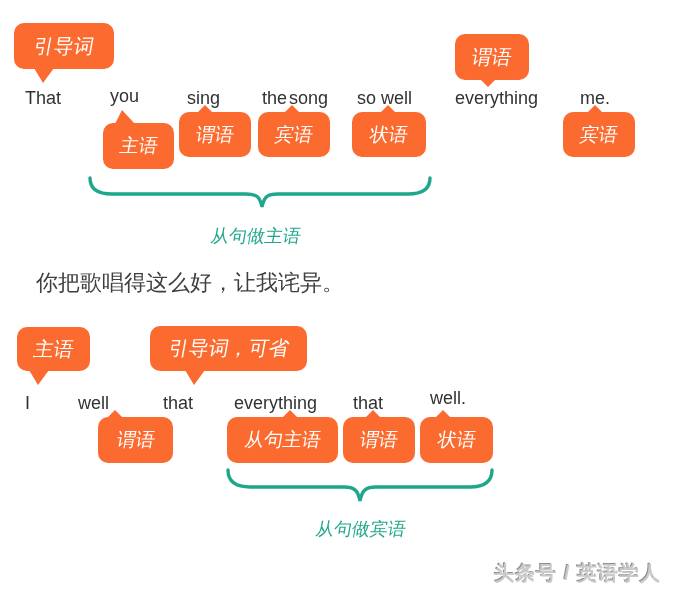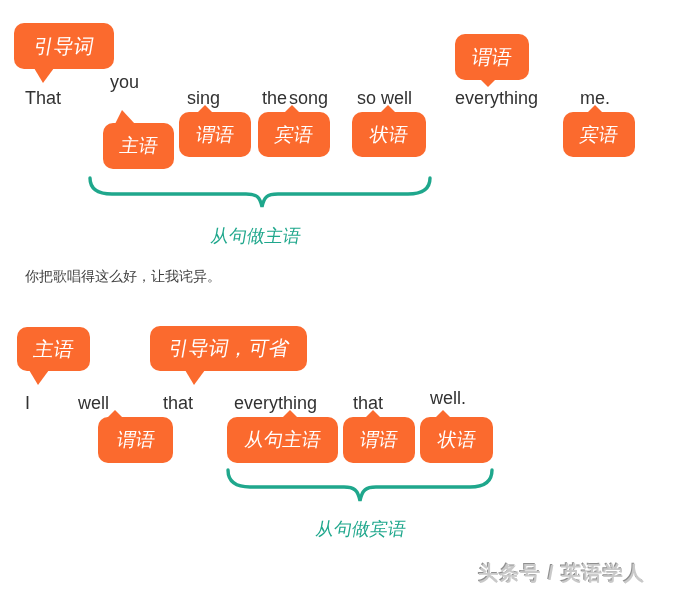--- a/index.html
+++ b/index.html
@@ -41,21 +41,21 @@
   }
   .word{
     position:absolute;font-size:18px;color:var(--ink);white-space:nowrap;
   }
   .brace{position:absolute;color:var(--brace);}
   .caption{
     position:absolute;color:var(--brace);font-size:18px;white-space:nowrap;
     transform:translateX(-50%) skewX(-10deg);
   }
   .note{
-    position:absolute;font-size:14px;color:var(--note);white-space:nowrap;
+    position:absolute;font-size:22px;color:var(--note);white-space:nowrap;margin-left:11px;
   }
   .watermark{
     position:absolute;font-size:20px;font-weight:bold;letter-spacing:1px;
     color:#c9c9c9;white-space:nowrap;
     text-shadow:1px 1px 0 #ffffff,-1px -1px 0 #8f8f8f;
   }
 </style>
 </head>
 <body>
 
@@ -65,21 +65,21 @@
     <span class="txt">引导词</span>
     <i class="tail down" style="left:20px"></i>
   </div>
 
   <div class="bubble big" style="left:455px;top:34px;width:74px;height:46px">
     <span class="txt">谓语</span>
     <i class="tail bump-down" style="left:25px"></i>
   </div>
 
   <span class="word" style="left:25px;top:88px">That</span>
-  <span class="word" style="left:110px;top:72px">you</span>
+  <span class="word" style="left:110px;top:86px">you</span>
   <span class="word" style="left:187px;top:88px">sing</span>
   <span class="word" style="left:262px;top:88px">the</span>
   <span class="word" style="left:289px;top:88px">song</span>
   <span class="word" style="left:357px;top:88px">so well</span>
   <span class="word" style="left:455px;top:88px">everything</span>
   <span class="word" style="left:580px;top:88px">me.</span>
 
   <div class="bubble" style="left:103px;top:123px;width:71px;height:46px">
     <span class="txt">主语</span>
     <i class="tail up" style="left:12px"></i>
@@ -141,15 +141,15 @@
     <span class="txt">状语</span>
     <i class="tail bump-up" style="left:15px"></i>
   </div>
 
   <svg class="brace" style="left:226px;top:468px" width="268" height="36" viewBox="0 0 268 36">
     <path d="M 2 2 C 2 14, 10 19, 24 19 L 118 19 C 128 19, 132 22, 134 33 C 136 22, 140 19, 150 19 L 244 19 C 258 19, 266 14, 266 2" fill="none" stroke="currentColor" stroke-width="3.4" stroke-linecap="round"></path>
   </svg>
   <div class="caption" style="left:361px;top:517px">从句做宾语</div>
 
 
-  <div class="watermark" style="right:28px;top:560px">头条号 / 英语学人</div>
+  <div class="watermark" style="right:12px;top:560px">头条号 / 英语学人</div>
 
 </div>
 
 </body></html>

